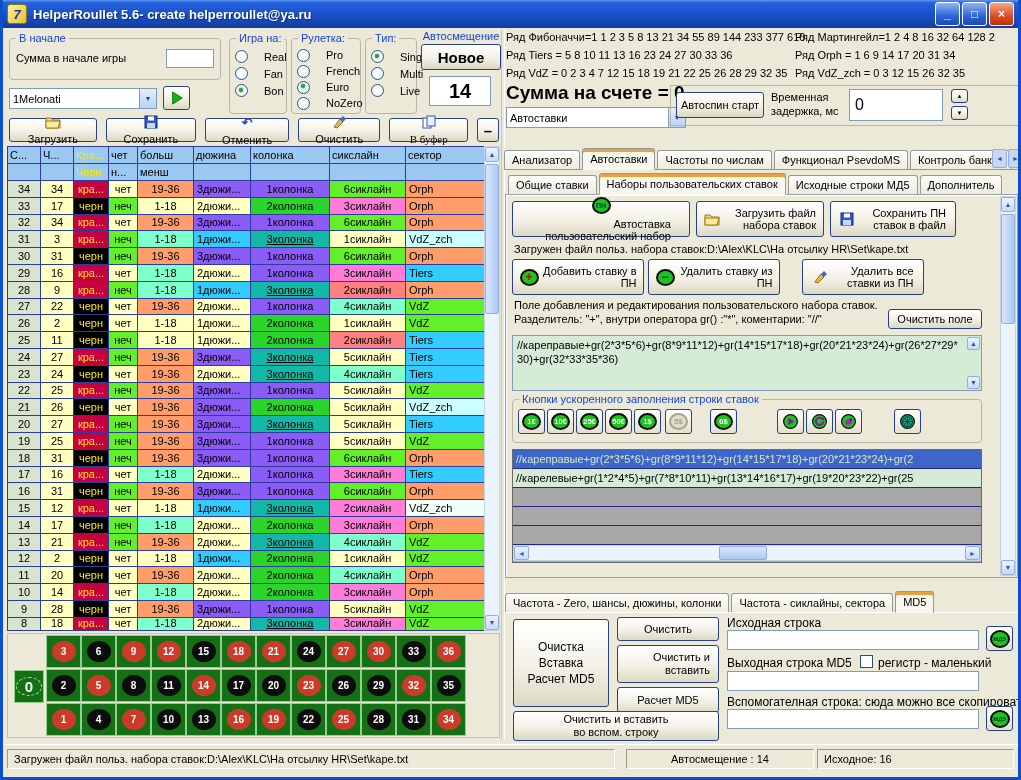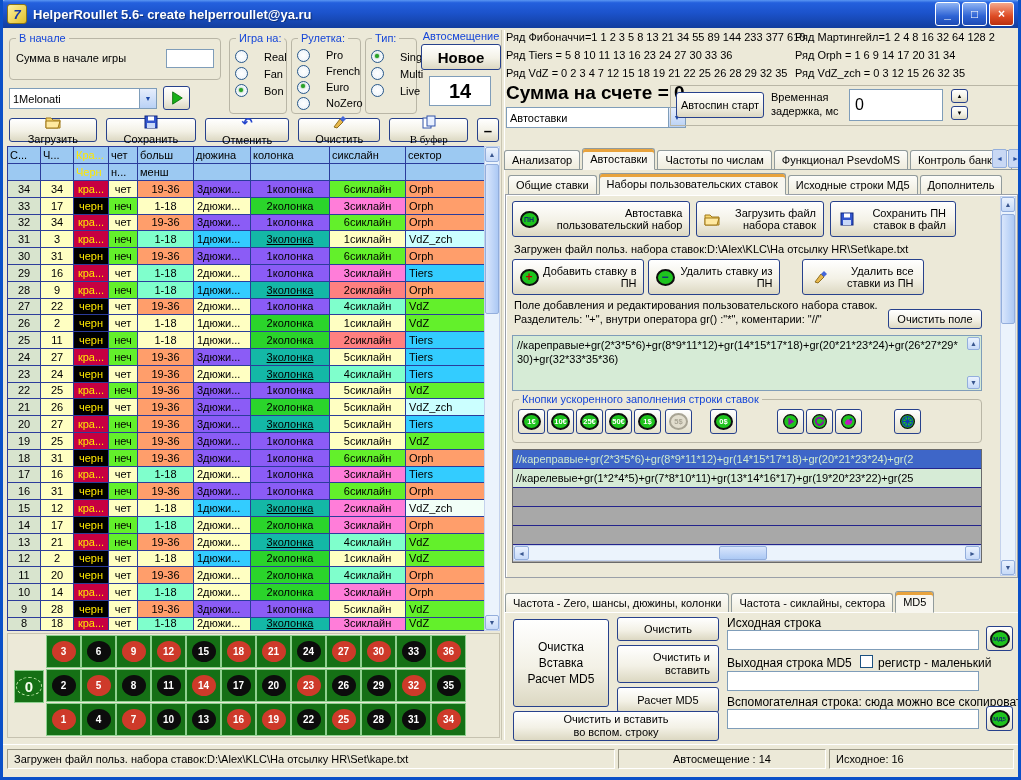--- a/index.html
+++ b/index.html
@@ -784,21 +784,21 @@
       </div>
       <div class="tab">
         <span>Исходные строки МД5</span>
       </div>
       <div class="tab">
         <span>Дополнитель</span>
       </div>
     </div>
 
   <div class="rpanel">
-    <div class="btn" style="left:6px;top:6px;width:178px;height:36px;">
+    <div class="btn" style="left:6px;top:6px;width:178px;height:36px;flex-direction:column;">
       <span class="coin navy">ПН</span>
       <span style="width:140px;white-space:normal;line-height:12px;">Автоставка пользовательский набор</span>
     </div>
     <div class="btn" style="left:190px;top:6px;width:128px;height:36px;">
       <span class="ico">
           <svg width="16" height="14" viewBox="0 0 16 14">
             <path d="M1 3 h5 l2 2 h7 v8 h-14 z" fill="#F8D870" stroke="#A07818"></path>
             <path d="M1 6 h14 l-2 7 h-12 z" fill="#FFE9A0" stroke="#A07818"></path>
           </svg>
         </span>
@@ -958,17 +958,17 @@
     <input class="txt" style="position: absolute; left: 222px; top: 58px; width: 252px; height: 20px;" value="">
     <div style="position:absolute;left:222px;top:82px;font-size:12px;white-space:nowrap;">Вспомогателная строка: сюда можно все скопировать</div>
     <input class="txt" style="position: absolute; left: 222px; top: 96px; width: 252px; height: 20px;" value="">
     <div class="mdico" style="left:481px;top:93px;">
         <span class="mdcoin">МД5</span>
       </div>
   </div>
 
   <div class="statusbar">
     <div class="spanel" style="width:608px;">Загружен файл польз. набора ставок:D:\Alex\KLC\На отсылку HR\Set\kape.txt</div>
-    <div class="spanel" style="width:208px;justify-content:center;">Автосмещение : 14</div>
+    <div class="spanel" style="width:188px;justify-content:center;margin-left:8px;">Автосмещение : 14</div>
     <div class="spanel" style="flex:1;">Исходное: 16</div>
   </div>
 
 </div>
 
 </body></html>

